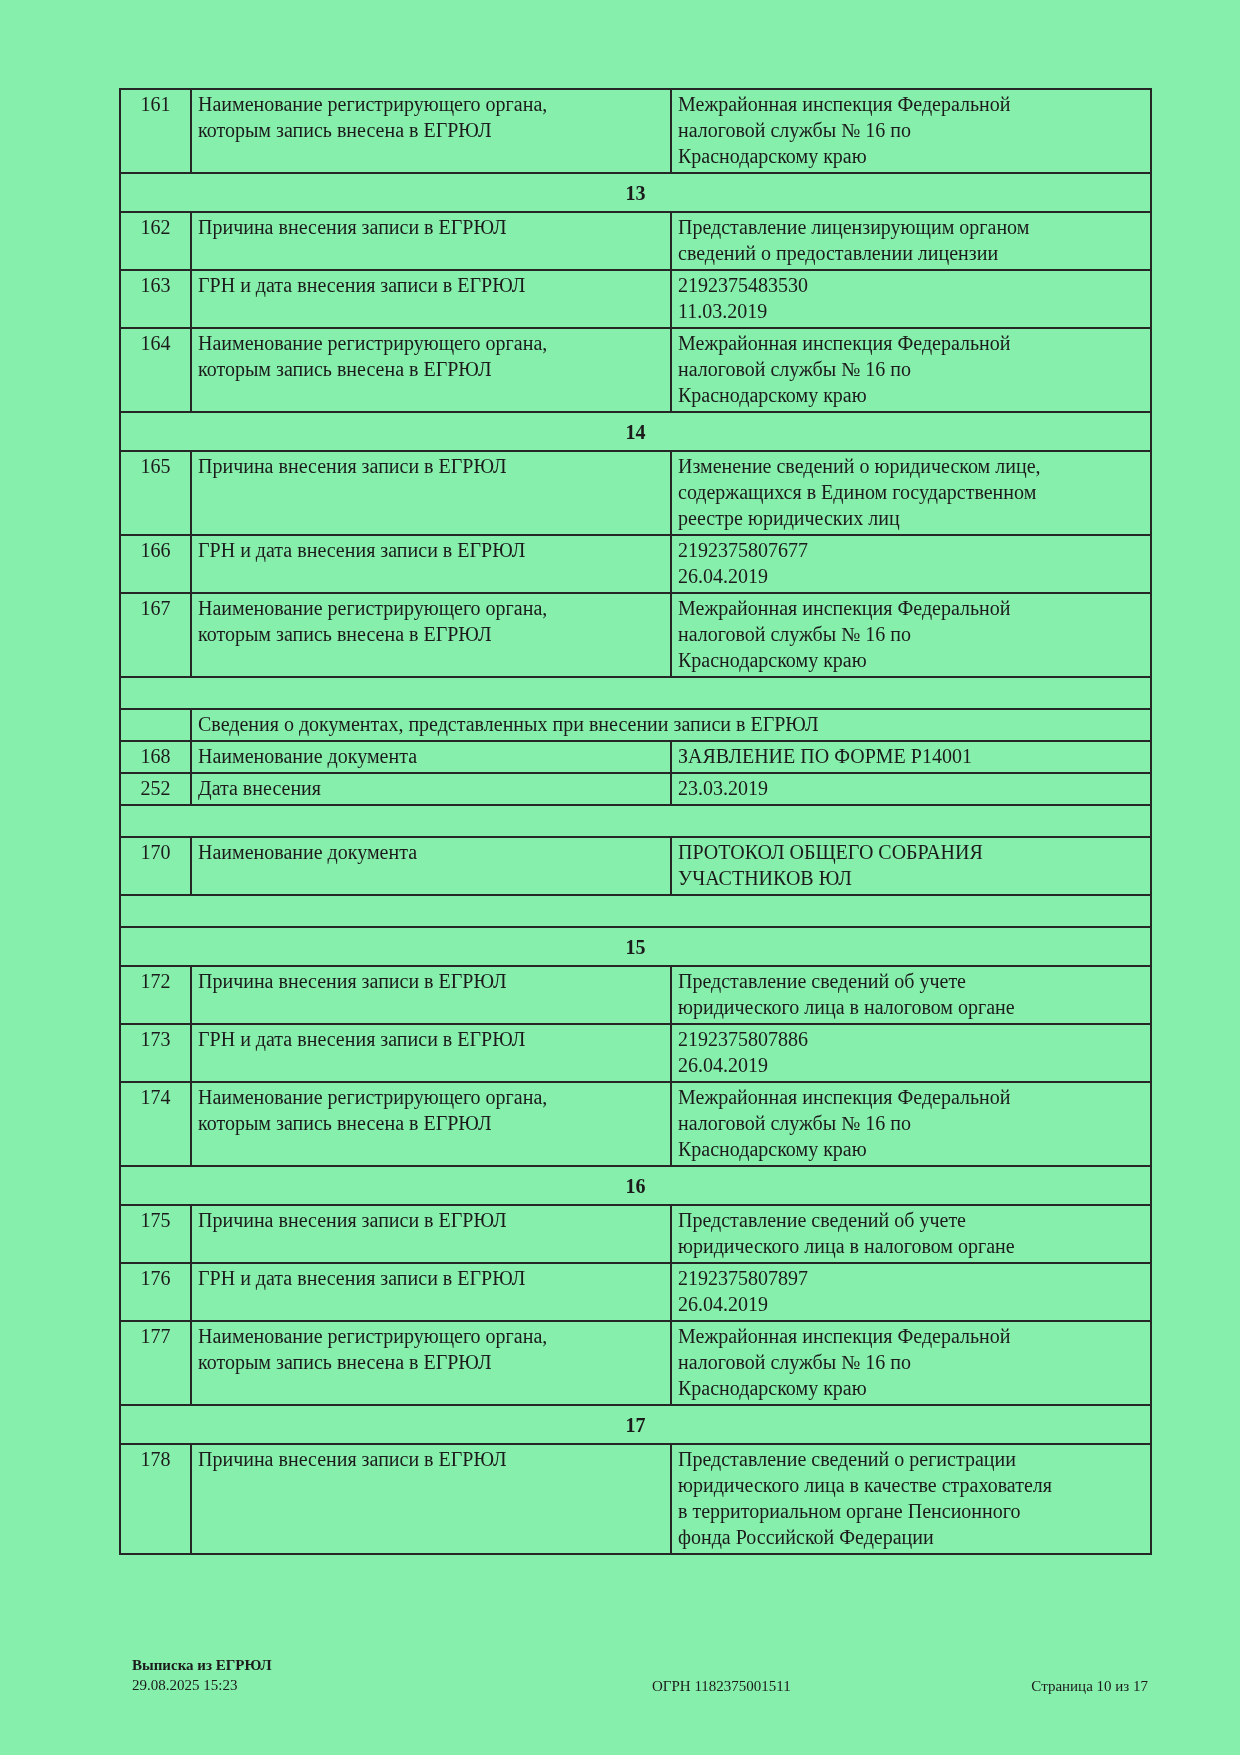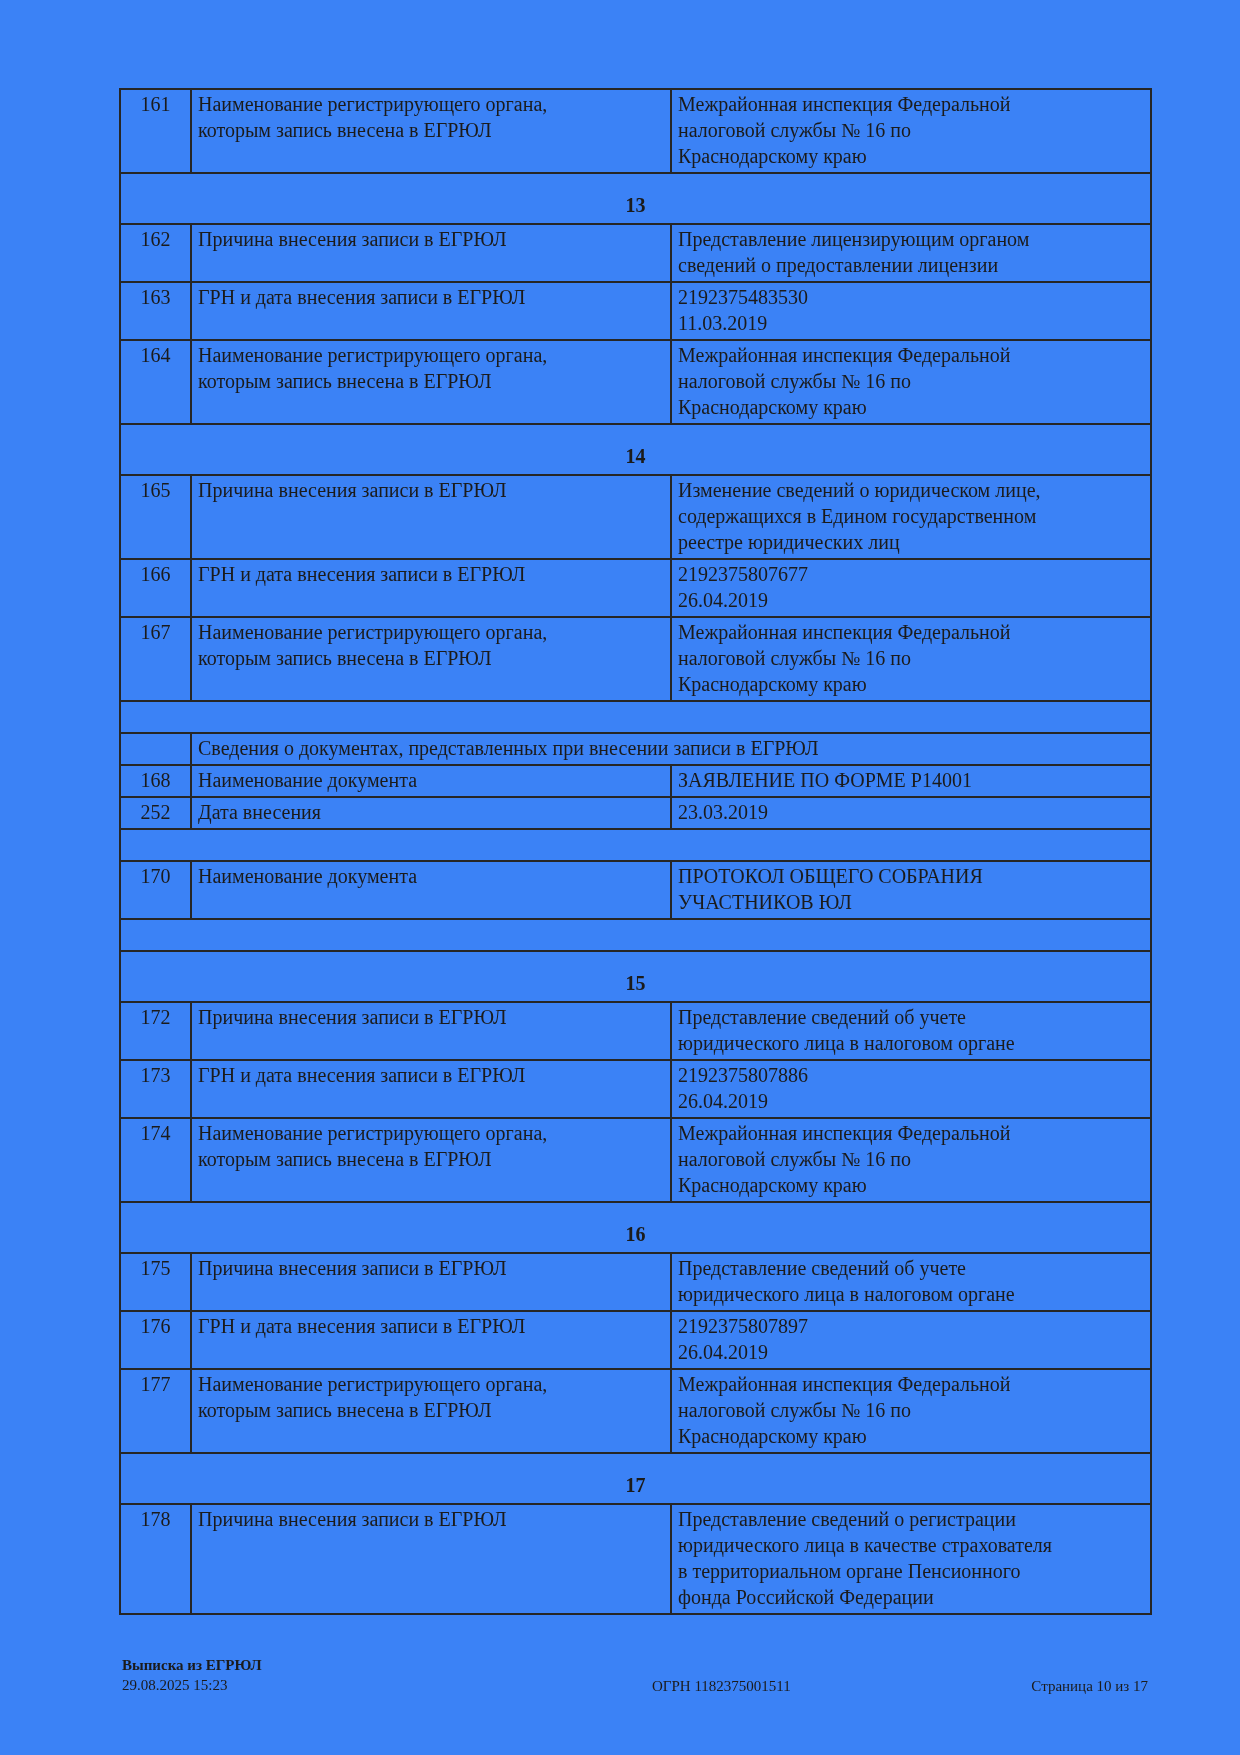--- a/index.html
+++ b/index.html
@@ -4,21 +4,21 @@
 <style>
   html, body {
     margin: 0;
     padding: 0;
     background: #ffffff;
   }
   .page {
     position: relative;
     width: 1240px;
     height: 1755px;
-    background: #3b82f6;
+    background: #86efac;
     font-family: "Liberation Serif", "DejaVu Serif", serif;
     color: #1b1b1b;
     overflow: hidden;
   }
   table.doc-table {
     position: absolute;
     left: 119px;
     top: 88px;
     width: 1031px;
     border-collapse: collapse;
@@ -39,36 +39,36 @@
     padding-left: 2px;
     padding-right: 2px;
   }
   td.label-cell, td.value-cell {
     white-space: pre-line;
   }
   tr.section-row td {
     text-align: center;
     font-weight: bold;
     height: 28px;
-    padding-top: 18px;
+    padding-top: 6px;
   }
   tr.spacer-row td {
     height: 30px;
     padding: 0;
   }
   tr.docs-header-row td {
     height: 26px;
   }
   .footer {
     position: absolute;
     font-size: 15px;
     line-height: 20px;
     white-space: nowrap;
   }
-  .footer-left { left: 122px; top: 1655px; }
+  .footer-left { left: 132px; top: 1655px; }
   .footer-left .bold { font-weight: bold; }
   .footer-center { left: 652px; top: 1676px; }
   .footer-right { right: 92px; top: 1676px; text-align: right; }
 </style>
 </head>
 <body>
 
 <div class="page">
 
   <table class="doc-table">

